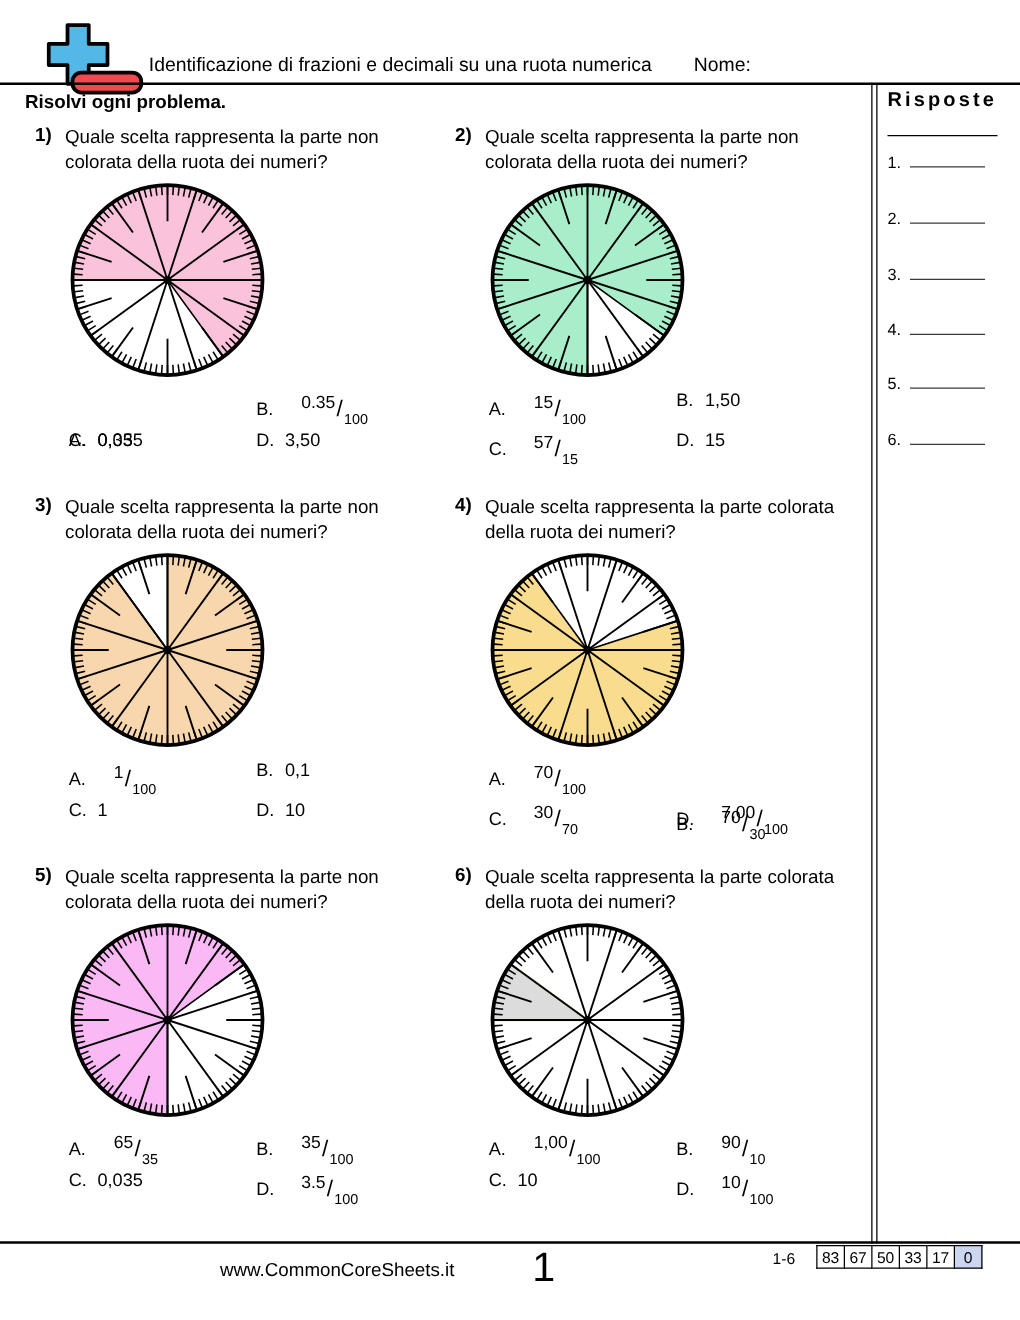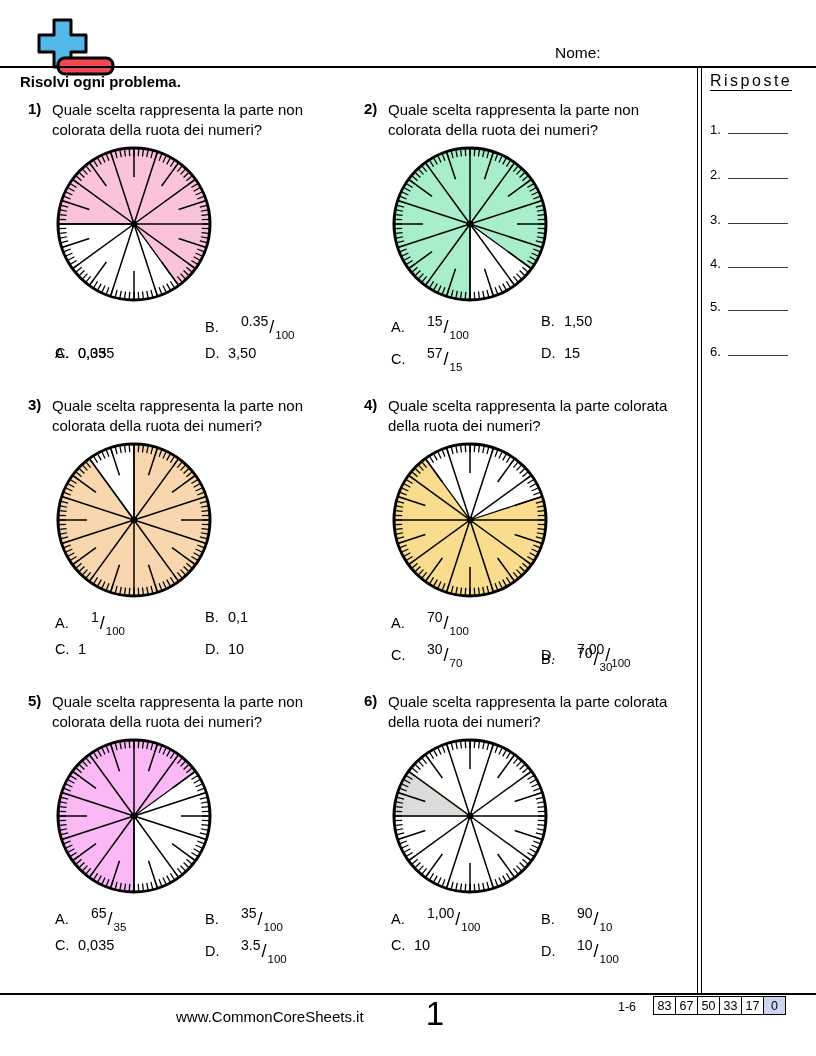--- a/index.html
+++ b/index.html
@@ -9,22 +9,22 @@
   
   .logo-svg{position:absolute;left:16px;top:10px;}
   .hdr-title{position:absolute;left:119px;top:44px;font-size:15.5px;white-space:nowrap;}
   .hdr-name{position:absolute;left:555px;top:44px;font-size:15.5px;}
   .hdr-rule{position:absolute;left:0;top:66px;width:816px;height:2.4px;background:#000;}
   .instruction{position:absolute;left:20px;top:73px;font-size:15px;font-weight:bold;}
 
   
   .v-divider{position:absolute;left:697px;top:68px;height:927px;width:3px;
              border-left:1.6px solid #000;border-right:1.6px solid #000;}
-  .risposte{position:absolute;left:710px;top:72px;font-size:16px;font-weight:normal;
-            letter-spacing:2.5px;border-bottom:1.7px solid #000;padding-bottom:0;}
+  .risposte{position:absolute;left:710px;top:72px;font-size:16px;font-weight:bold;
+            letter-spacing:2.5px;border-bottom:1.7px solid #000;padding-bottom:18px;}
   .ans-item{position:absolute;left:710px;font-size:13px;white-space:nowrap;}
   .ans-blank{display:inline-block;width:60px;height:13px;margin-left:7px;
              border-bottom:1.4px solid #3a3a3a;}
 
   
   .problem{position:absolute;width:336px;height:290px;}
   .q-row{display:flex;}
   .q-num{width:24px;font-size:15px;font-weight:bold;flex:none;}
   .q-line{font-size:15px;line-height:19.5px;white-space:nowrap;}
   .wheel{position:absolute;left:26px;top:44px;}
@@ -49,20 +49,21 @@
 </style>
 </head>
 <body>
 
 <div class="page">
 
   <svg class="logo-svg" width="110" height="72" viewBox="0 0 110 72">
     <path d="M38,10 h17 v15 h15 v17 h-15 v15 h-17 v-15 h-15 v-17 h15 Z" fill="#53B7E8" stroke="#000" stroke-width="3" stroke-linejoin="round"></path>
     <rect x="42" y="48" width="55" height="16" rx="7" fill="#F0494F" stroke="#000" stroke-width="3"></rect>
   </svg>
+  <div class="hdr-title">Identificazione di frazioni e decimali su una ruota numerica</div>
   <div class="hdr-name">Nome:</div>
   <div class="hdr-rule"></div>
   <div class="instruction">Risolvi ogni problema.</div>
 
   <div class="v-divider"></div>
   <div class="risposte">Risposte</div>
   <div id="answer-list">
       <div class="ans-item" style="top: 120px;"><span>1.</span><span class="ans-blank"></span></div>
       <div class="ans-item" style="top: 165px;"><span>2.</span><span class="ans-blank"></span></div>
       <div class="ans-item" style="top: 210px;"><span>3.</span><span class="ans-blank"></span></div>

